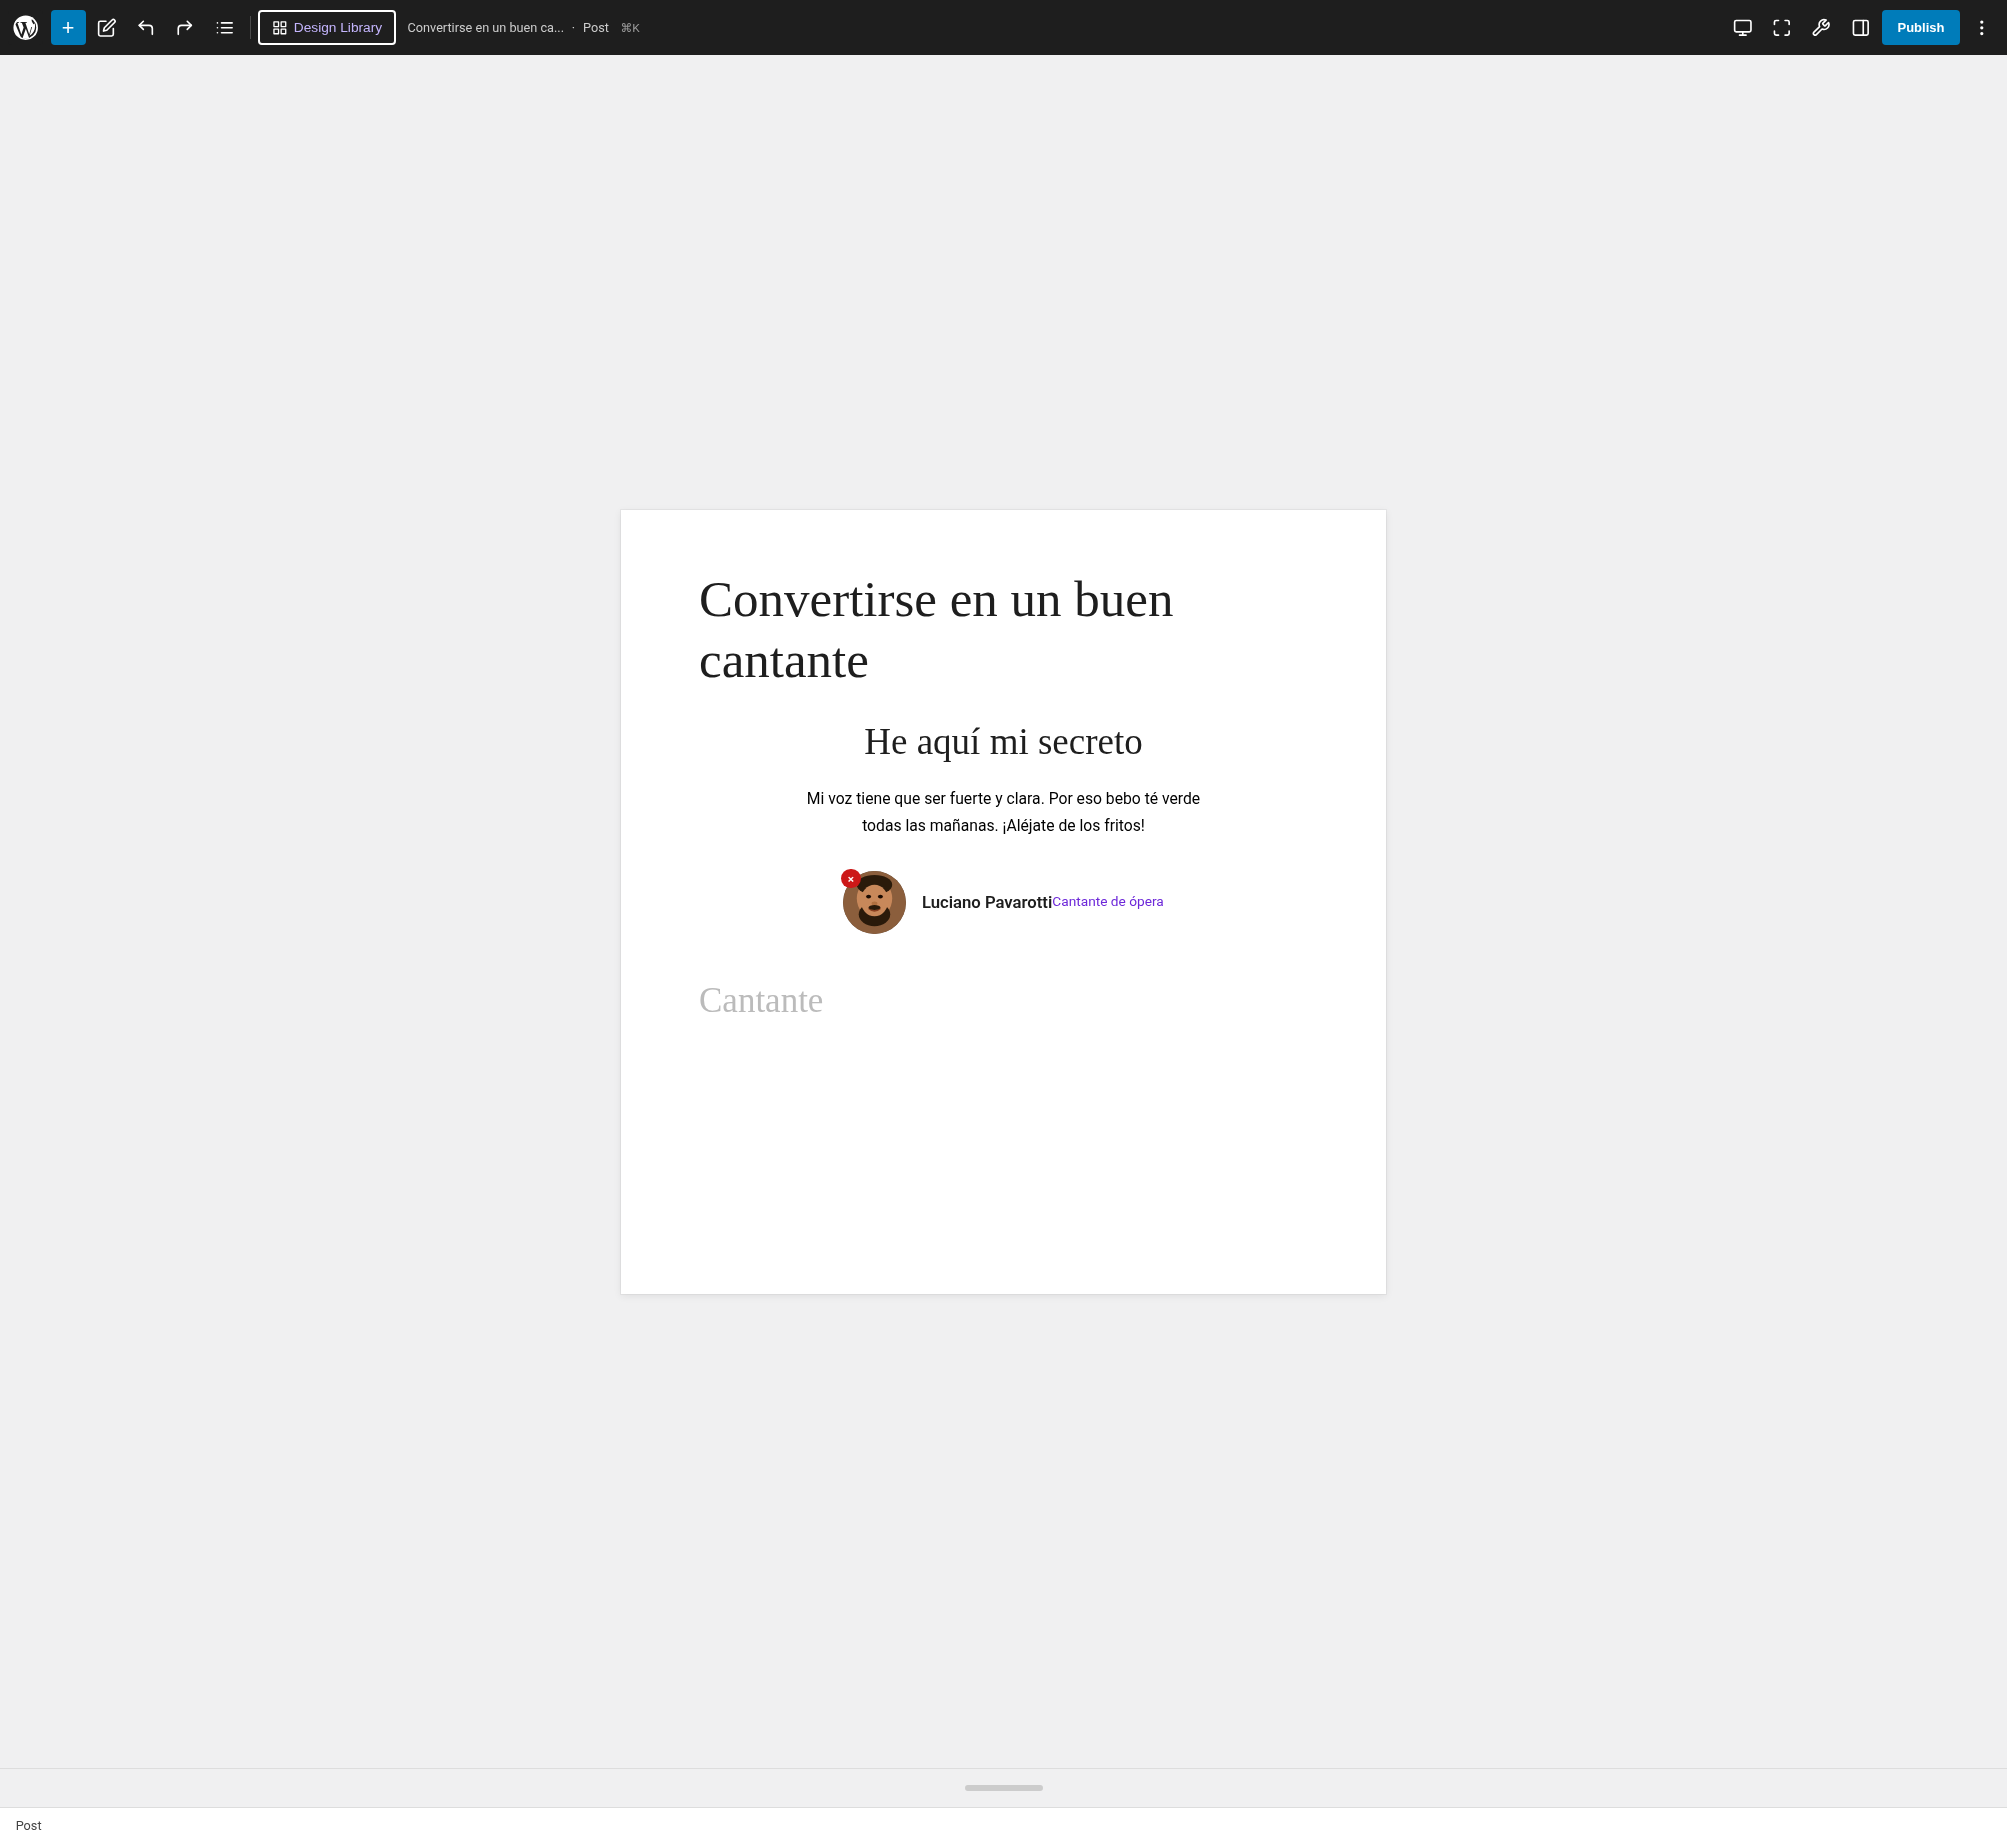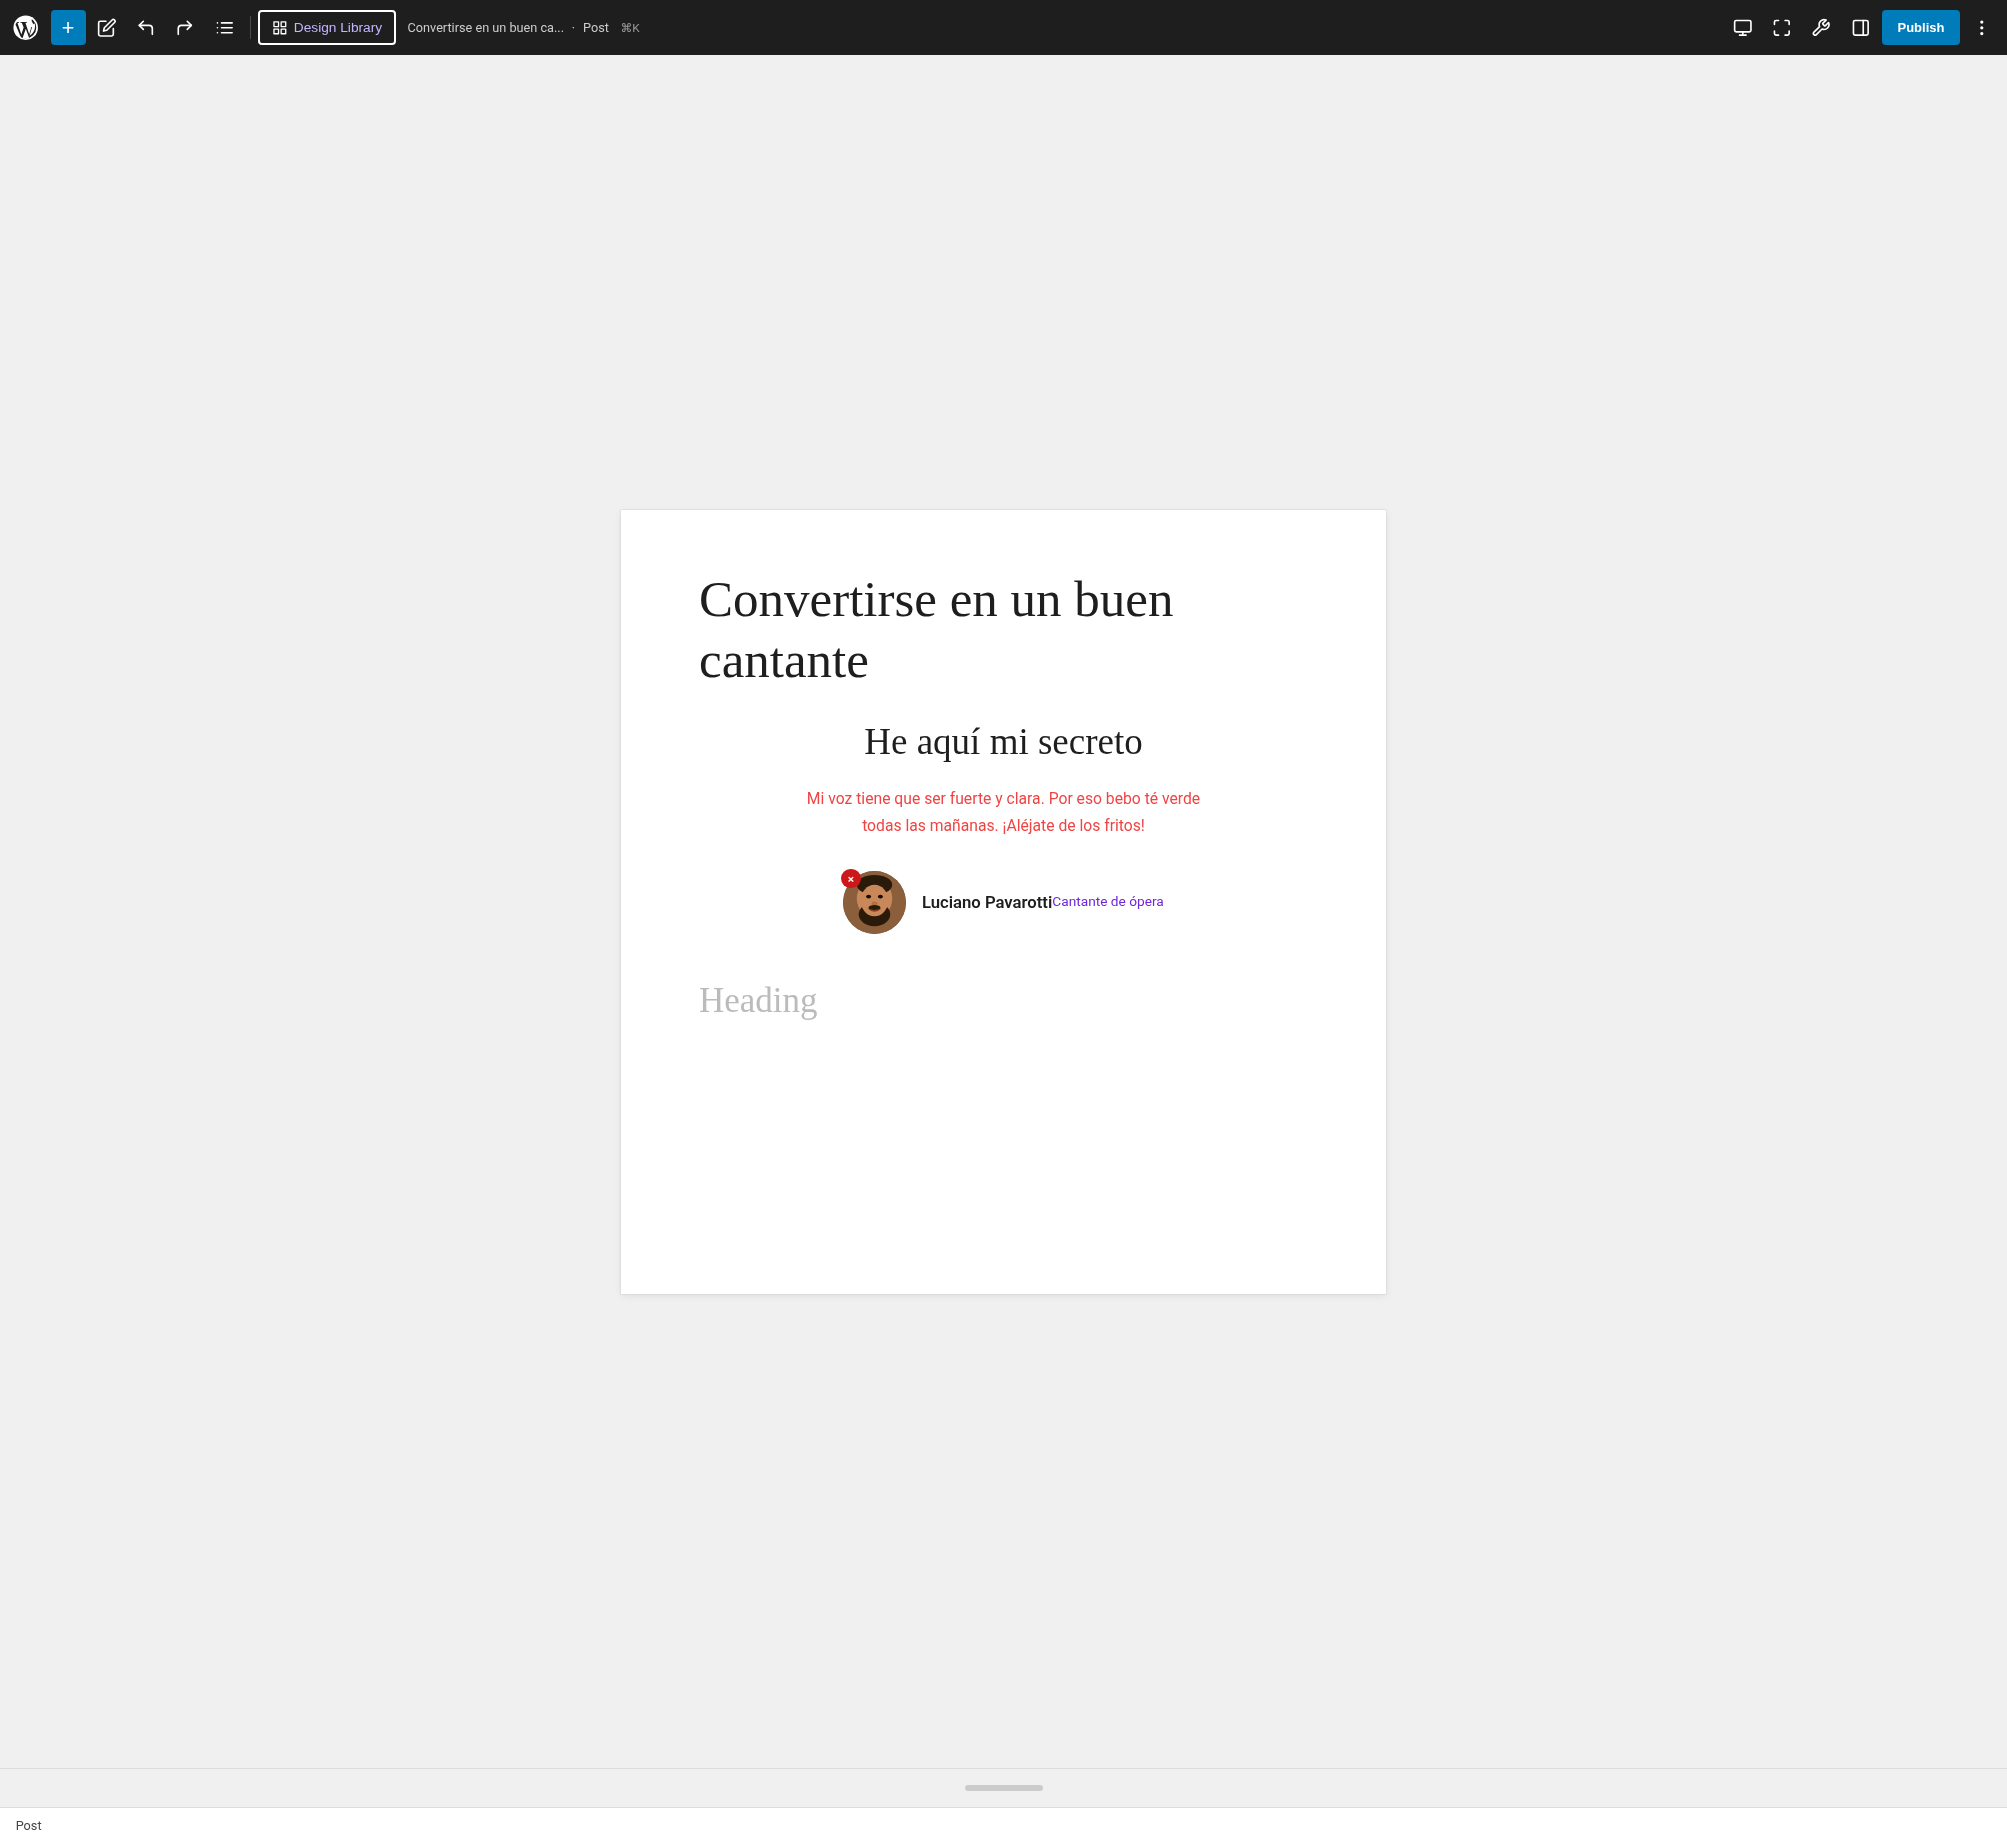--- a/index.html
+++ b/index.html
@@ -143,21 +143,21 @@
       font-family: Georgia, 'Times New Roman', serif;
       font-size: 37px;
       font-weight: 400;
       text-align: center;
       color: #1e1e1e;
       margin-bottom: 23.5px;
     }
 
     .section-text {
       font-size: 15.7px;
-      color: #ef4444;
+      color: #000000;
       text-align: center;
       line-height: 1.7;
       margin-bottom: 31px;
     }
 
     .testimonial {
       display: flex;
       align-items: center;
       gap: 15.7px;
       justify-content: center;
@@ -397,21 +397,21 @@
             <ellipse cx="32" cy="37" rx="6" ry="2.5" fill="#2a1a0a"></ellipse>
           </svg>
         </div>
       </div>
       <div class="author-info">
         <span class="author-name">Luciano Pavarotti</span>
         <span class="author-title">Cantante de ópera</span>
       </div>
     </div>
 
-    <h2 class="placeholder-heading">Heading</h2>
+    <h2 class="placeholder-heading">Cantante</h2>
 
   </div>
 </div>
 
 <div class="editor-footer">
   <div class="scrollbar-track"></div>
 </div>
 
 <div class="status-bar">
   <span>Post</span>

